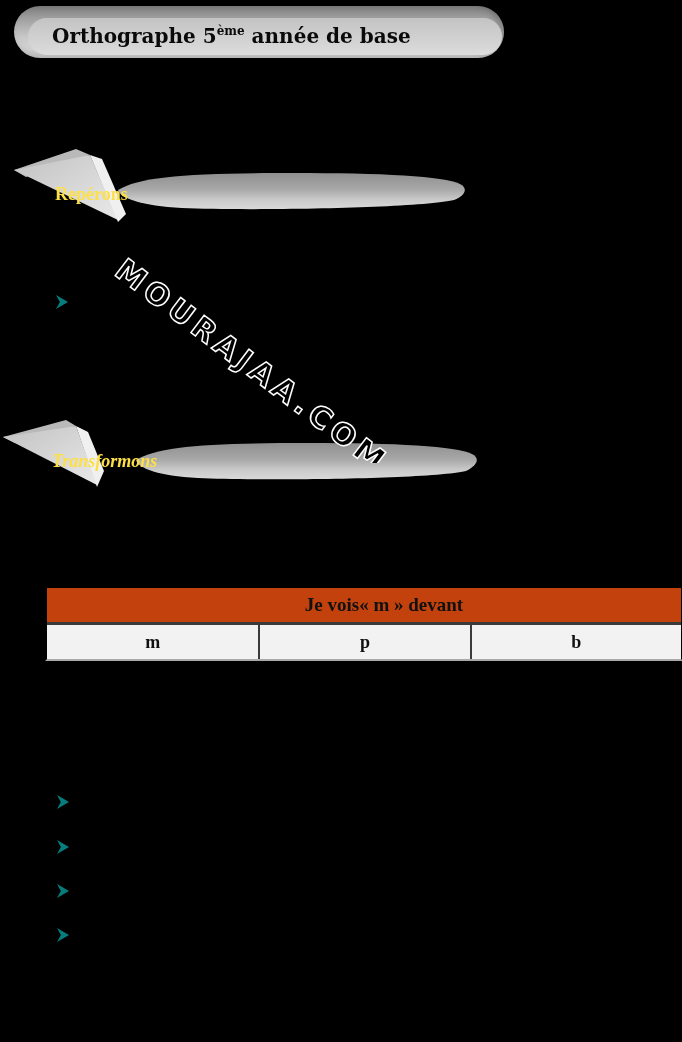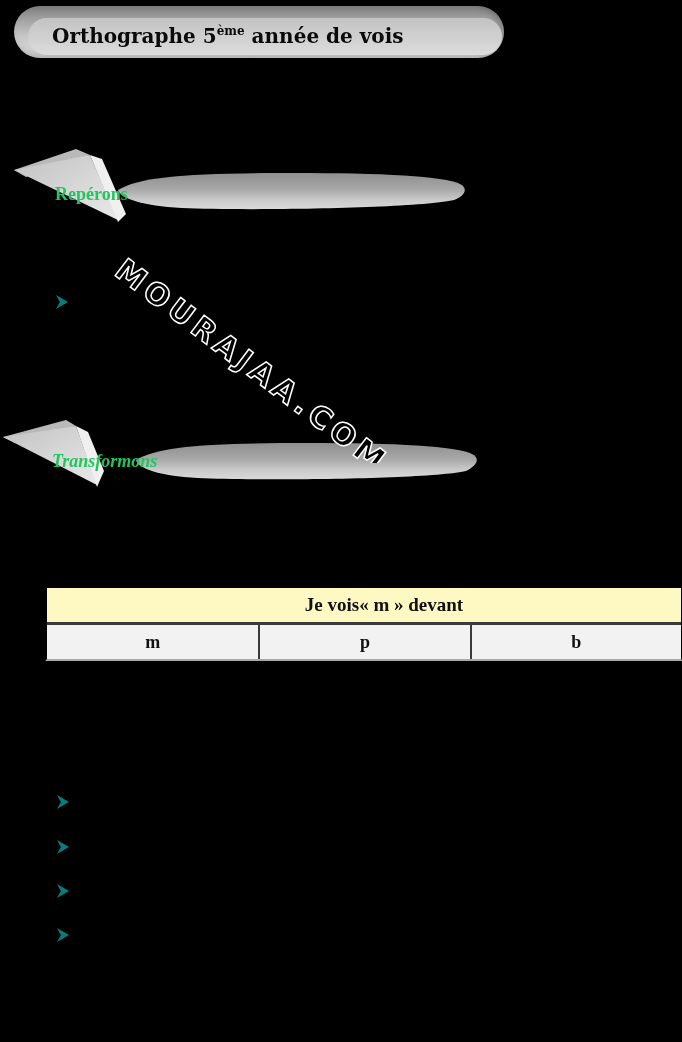--- a/index.html
+++ b/index.html
@@ -22,37 +22,37 @@
   }
   .banner-title{
     left:52px;top:24px;font-size:20px;font-weight:bold;color:#0a0a0a;
     font-family:"DejaVu Serif","Liberation Serif",serif;
     letter-spacing:0px;white-space:nowrap;
   }
   .banner-title sup{font-size:12px;vertical-align:super;font-weight:bold;text-align:right;}
 
   
   .section-label{
-    font-size:18px;font-weight:bold;color:#22c55e;white-space:nowrap;
+    font-size:18px;font-weight:bold;color:#fde047;white-space:nowrap;
     font-family:"Liberation Serif",serif;z-index:5;
   }
 
   
   .watermark-svg{left:95px;top:248px;z-index:3;}
 
   
   .mpb-table{
     left:45px;top:586px;width:634px;z-index:4;
     border:2px solid #000;border-bottom:2px solid #a9a9a9;
     background:#f2f2f2;
   }
   .mpb-header{
     height:34px;display:flex;align-items:center;justify-content:center;
     font-size:19px;font-weight:bold;color:#111;
-    border-bottom:3px solid #3a3a3a;background:#fef9c3;padding-left:40px;
+    border-bottom:3px solid #3a3a3a;background:#c2410c;padding-left:40px;
   }
   .mpb-cols{display:grid;grid-template-columns:1fr 1fr 1fr;}
   .mpb-cell{
     height:34px;display:flex;align-items:center;justify-content:center;
     font-size:18px;font-weight:bold;color:#111;background:#f2f2f2;
   }
   .mpb-cell + .mpb-cell{border-left:2px solid #3a3a3a;}
 
   
   .bullet{
@@ -60,21 +60,21 @@
     clip-path:polygon(0 0,100% 50%,0 100%,32% 50%);
     z-index:5;
   }
 </style>
 </head>
 <body>
 
 <div class="abs banner-outer"></div>
 <div class="abs banner-inner"></div>
 <div class="abs banner-title">
-  <span>Orthographe 5</span><sup>ème</sup><span> année de vois</span>
+  <span>Orthographe 5</span><sup>ème</sup><span> année de base</span>
 </div>
 
 <svg class="abs" style="left:6px;top:144px;" width="130" height="86" viewBox="0 0 130 86">
   <defs>
     <linearGradient id="p1" x1="0" y1="0" x2="1" y2="1">
       <stop offset="0" stop-color="#c2c2c2"></stop>
         <stop offset="1" stop-color="#e9e9e9"></stop>
     </linearGradient>
   </defs>
   <polygon points="8,26 70,5 84,11 20,33" fill="#b9b9b9"></polygon>

